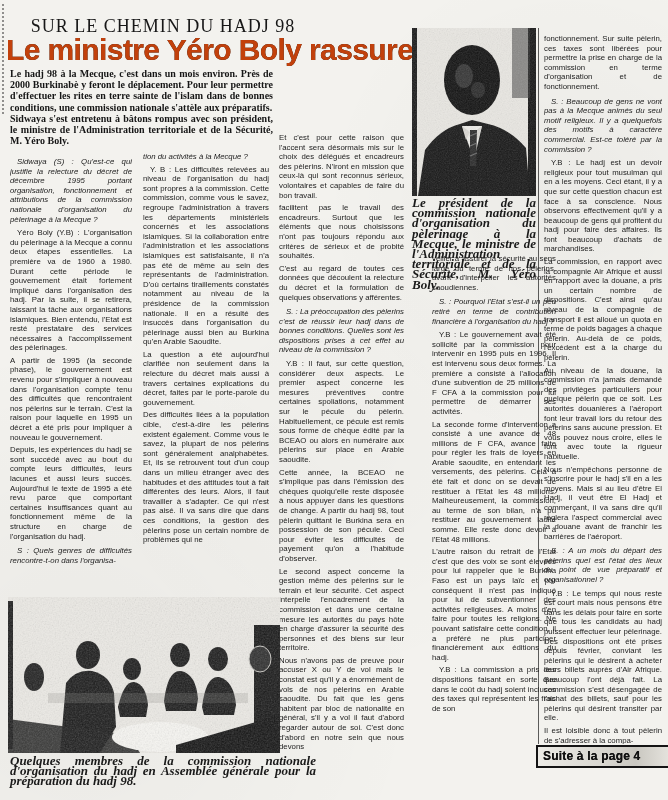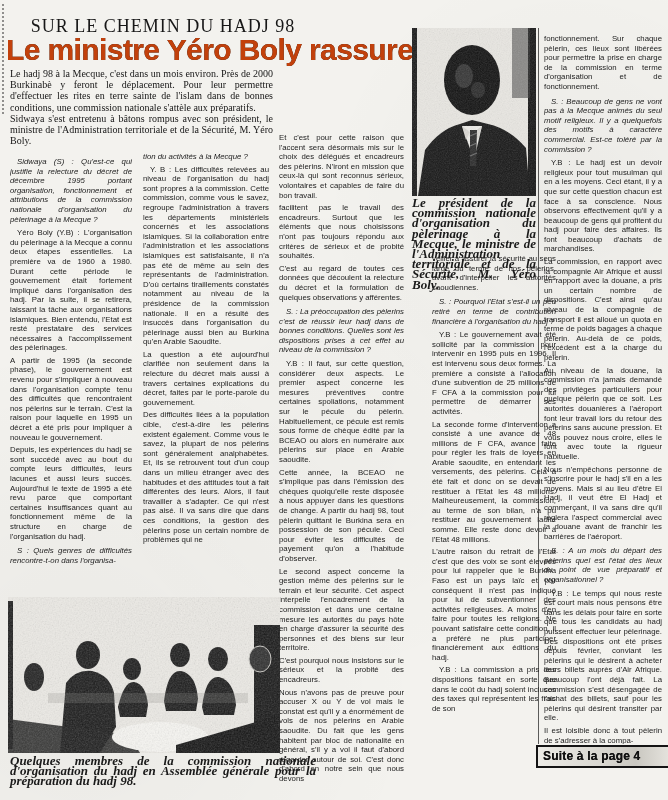--- a/index.html
+++ b/index.html
@@ -20,21 +20,21 @@
     color:#171717;white-space:nowrap;
   }
   .headline{
     left:6px;top:33px;width:400px;
     font-family:"Liberation Sans",sans-serif;font-weight:bold;
     font-size:30px;letter-spacing:-0.6px;color:#c2410c;white-space:nowrap;
     text-shadow:0 0 0.5px #101010;
   }
   .lead{
     left:10px;top:68px;width:263px;
-    font-family:"Liberation Serif",serif;font-weight:normal;
+    font-family:"Liberation Serif",serif;font-weight:bold;
     font-size:10px;line-height:11.2px;text-align:justify;color:#161616;
   }
   .lead div{margin:0;}
   
   .col{overflow:hidden;}
   .col p{margin:0 0 3px 0;font-size:7.8px;line-height:9.6px;text-align:justify;
          color:#222;}
   .col p.q,.col p.qcont{font-style:italic;color:#1d1d1d;}
   .col p.q{margin-top:5px;margin-bottom:4px;text-indent:7px;}
   .col p.a{text-indent:7px;}
@@ -94,33 +94,32 @@
     <p class="acont">Des difficultés liées à la population cible, c'est-à-dire les pèlerins existent également. Comme vous le savez, la plupart de nos pèlerins sont généralement analphabètes. Et, ils se retrouvent tout d'un coup dans un milieu étranger avec des habitudes et des attitudes tout à fait différentes des leurs. Alors, il faut travailler à s'adapter. Ce qui n'est pas aisé. Il va sans dire que dans ces conditions, la gestion des pèlerins pose un certain nombre de problèmes qui ne</p>
   </div>
 <div id="col3" class="abs col">
     <p class="acont">Et c'est pour cette raison que l'accent sera désormais mis sur le choix des délégués et encadreurs des pèlerins. N'iront en mission que ceux-là qui sont reconnus sérieux, volontaires et capables de faire du bon travail.</p>
     <p class="acont">facilitent pas le travail des encadreurs. Surtout que les éléments que nous choisissons n'ont pas toujours répondu aux critères de sérieux et de probité souhaités.</p>
     <p class="acont">C'est au regard de toutes ces données que découlent la relecture du décret et la formulation de quelques observations y afférentes.</p>
     <p class="q">S. : La préoccupation des pèlerins c'est de réussir leur hadj dans de bonnes conditions. Quelles sont les dispositions prises à cet effet au niveau de la commission ?</p>
     <p class="a">Y.B : Il faut, sur cette question, considérer deux aspects. Le premier aspect concerne les mesures préventives contre certaines spoliations, notamment sur le pécule du pèlerin. Habituellement, ce pécule est remis sous forme de chèque édité par la BCEAO ou alors en numéraire aux pèlerins sur place en Arabie saoudite.</p>
     <p class="acont">Cette année, la BCEAO ne s'implique pas dans l'émission des chèques quoiqu'elle reste disposée à nous appuyer dans les questions de change. A partir du hadj 98, tout pèlerin quittant le Burkina sera en possession de son pécule. Ceci pour éviter les difficultés de payement qu'on a l'habitude d'observer.</p>
     <p class="acont">Le second aspect concerne la gestion même des pèlerins sur le terrain et leur sécurité. Cet aspect interpelle l'encadrement de la commission et dans une certaine mesure les autorités du pays hôte en charge d'assurer la sécurité des personnes et des biens sur leur territoire.</p>
-    <p class="acont">C'est pourquoi nous insistons sur le sérieux et la probité des encadreurs.</p>
     <p class="acont">Nous n'avons pas de preuve pour accuser X ou Y de vol mais le constat est qu'il y a énormément de vols de nos pèlerins en Arabie saoudite. Du fait que les gens habitent par bloc de nationalité en général, s'il y a vol il faut d'abord regarder autour de soi. C'est donc d'abord en notre sein que nous devons</p>
   </div>
 <div id="col4text" class="abs col">
     <p class="acont">veiller à assurer la sécurité au sens large du terme de nos pèlerins, avant d'interpeller les autorités saoudiennes.</p>
     <p class="q">S. : Pourquoi l'Etat s'est-il un peu retiré en terme de contribution financière à l'organisation du hadj ?</p>
     <p class="a">Y.B : Le gouvernement avait été sollicité par la commission pour intervenir en 1995 puis en 1996. Il est intervenu sous deux formes. La première a consisté à l'allocation d'une subvention de 25 millions de F CFA à la commission pour lui permettre de démarrer ses activités.</p>
     <p class="acont">La seconde forme d'intervention a consisté à une avance de 48 millions de F CFA, avance faite pour régler les frais de loyers en Arabie saoudite, en entendant les versements, des pèlerins. Cela a été fait et donc on se devait de restituer à l'Etat les 48 millions. Malheureusement, la commission, au terme de son bilan, n'a pu restituer au gouvernement ladite somme. Elle reste donc devoir à l'Etat 48 millions.</p>
     <p class="acont">L'autre raison du retrait de l'Etat c'est que des voix se sont élevées pour lui rappeler que le Burkina Faso est un pays laïc et par conséquent il n'est pas indiqué pour lui de subventionner des activités religieuses. A moins d'en faire pour toutes les religions. Ne pouvant satisfaire cette condition, il a préféré ne plus participer financièrement aux éditions du hadj.</p>
     <p class="a">Y.B : La commission a pris des dispositions faisant en sorte que dans le coût du hadj soient incluses des taxes qui représentent les frais de son</p>
   </div>
 <div id="col5" class="abs col">
-    <p class="acont">fonctionnement. Sur chaque pèlerin, ces lieux sont libérées pour permettre la prise en charge de la commission en terme d'organisation et de fonctionnement.</p>
+    <p class="acont">fonctionnement. Sur suite pèlerin, ces taxes sont libérées pour permettre la prise en charge de la commission en terme d'organisation et de fonctionnement.</p>
     <p class="q">S. : Beaucoup de gens ne vont pas à la Mecque animés du seul motif religieux. Il y a quelquefois des motifs à caractère commercial. Est-ce toléré par la commission ?</p>
     <p class="a">Y.B : Le hadj est un devoir religieux pour tout musulman qui en a les moyens. Ceci étant, il y a que sur cette question chacun est face à sa conscience. Nous observons effectivement qu'il y a beaucoup de gens qui profitent du hadj pour faire des affaires. Ils font beaucoup d'achats de marchandises.</p>
     <p class="acont">La commission, en rapport avec la compagnie Air Afrique et aussi en rapport avec la douane, a pris un certain nombre de dispositions. C'est ainsi qu'au niveau de la compagnie de transport il est alloué un quota en terme de poids bagages à chaque pèlerin. Au-delà de ce poids, l'excédent est à la charge du pèlerin.</p>
     <p class="acont">Au niveau de la douane, la commission n'a jamais demandé des privilèges particuliers pour quelque pèlerin que ce soit. Les autorités douanières à l'aéroport font leur travail lors du retour des pèlerins sans aucune pression. Et vous pouvez nous croire, elles le font avec toute la rigueur habituelle.</p>
     <p class="acont">Nous n'empêchons personne de s'inscrire pour le hadj s'il en a les moyens. Mais si au lieu d'être El Hadj, il veut être El Hadj et commerçant, il va sans dire qu'il règlera l'aspect commercial avec la douane avant de franchir les barrières de l'aéroport.</p>
     <p class="q">S. : A un mois du départ des pèlerins quel est l'état des lieux du point de vue préparatif et organisationnel ?</p>
     <p class="a">Y.B : Le temps qui nous reste est court mais nous pensons être dans les délais pour faire en sorte que tous les candidats au hadj puissent effectuer leur pèlerinage. Des dispositions ont été prises depuis février, conviant les pèlerins qui le désirent à acheter leurs billets auprès d'Air Afrique. Beaucoup l'ont déjà fait. La commission s'est désengagée de l'achat des billets, sauf pour les pèlerins qui désirent transiter par elle.</p>
     <p class="acont">Il est loisible donc à tout pèlerin de s'adresser à la compa-</p>
   </div>
 

